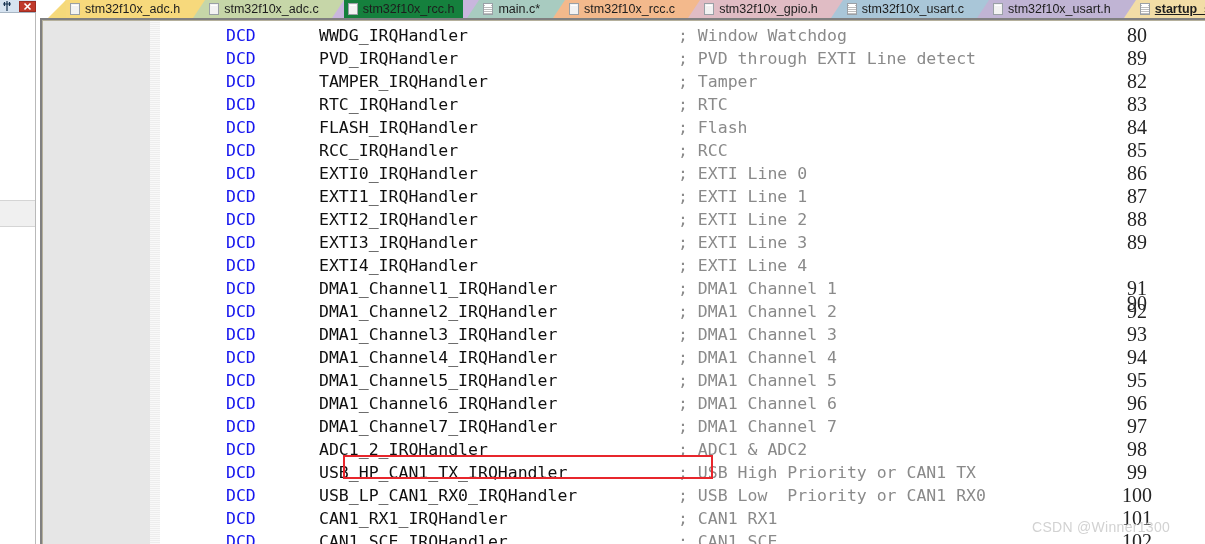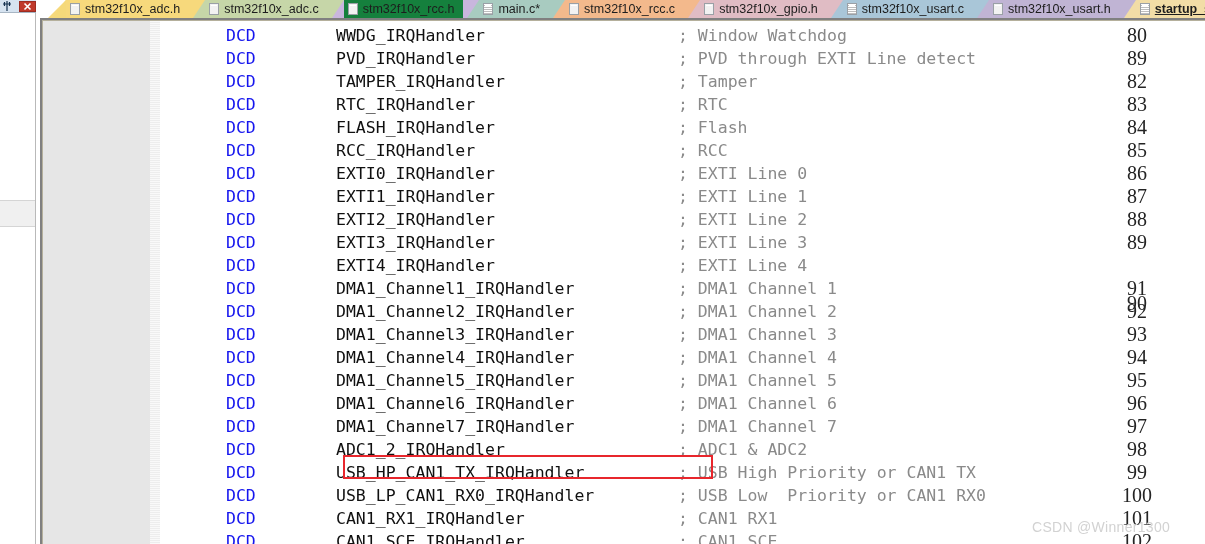--- a/index.html
+++ b/index.html
@@ -230,21 +230,21 @@
     line-height: 23px;
     font-family: "DejaVu Sans Mono", monospace;
     font-size: 16.5px;
     white-space: pre;
   }
   .kw   { color: #1515ee; }
   .ident{ color: #101010; }
   .cmt  { color: #8a8a8a; }
 
   .col-kw    { position: absolute; left: 183px; }
-  .col-ident { position: absolute; left: 293px; }
+  .col-ident { position: absolute; left: 276px; }
   .col-cmt   { position: absolute; left: 635px; }
 
   
   .hl-box {
     position: absolute;
     left: 300px;
     top: 434px;
     width: 370px;
     height: 24px;
     border: 2px solid #e8262c;

